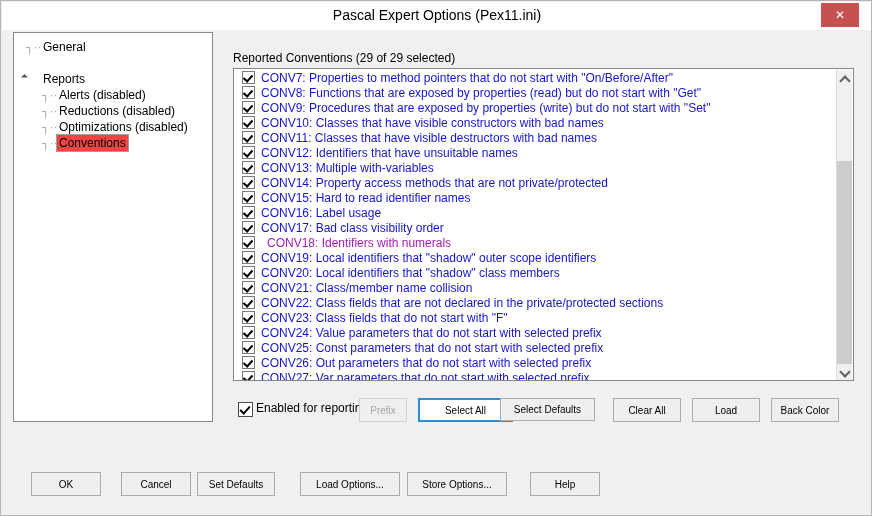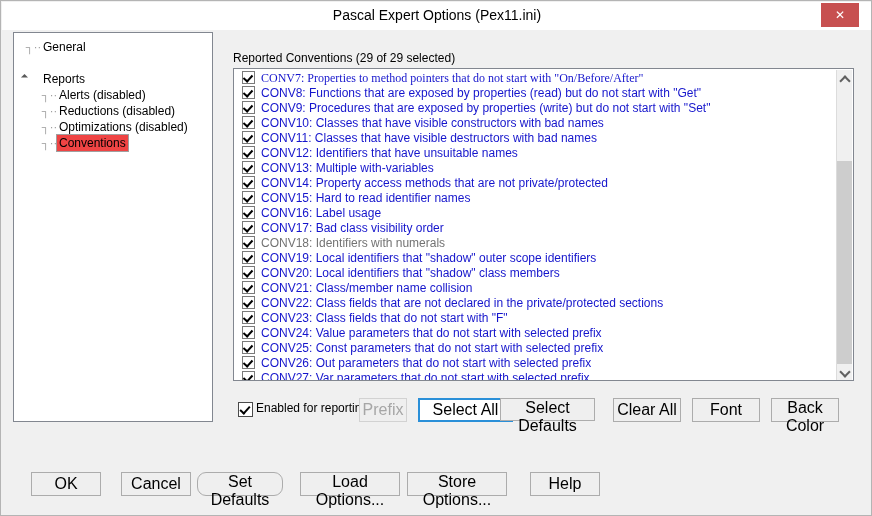--- a/index.html
+++ b/index.html
@@ -239,21 +239,21 @@
     font-size: 12px;
     color: #000000;
     user-select: none;
   }
   .btn {
     position: absolute;
     box-sizing: border-box;
     background: #efefef;
     border: 1px solid #acacac;
     font-family: "Liberation Sans", sans-serif;
-    font-size: 16px;
+    font-size: 10px;
     color: #000000;
     text-align: center;
     cursor: pointer;
     padding: 0;
     user-select: none;
   }
   .btn.disabled {
     color: #a6a6a6;
     border-color: #d2d2d2;
     background: #efefef;
@@ -291,32 +291,32 @@
         <div class="tree-item tree-level-1" style="margin-top: 0px;"><span class="dotline" style="left: 28px;">┐··</span><span class="label-box">Alerts (disabled)</span></div>
         <div class="tree-item tree-level-1" style="margin-top: 0px;"><span class="dotline" style="left: 28px;">┐··</span><span class="label-box">Reductions (disabled)</span></div>
         <div class="tree-item tree-level-1" style="margin-top: 0px;"><span class="dotline" style="left: 28px;">┐··</span><span class="label-box">Optimizations (disabled)</span></div>
         <div class="tree-item tree-level-1 selected" style="margin-top: 0px;"><span class="dotline" style="left: 28px;">┐··</span><span class="label-box">Conventions</span></div>
       </div>
 
     <div id="list-caption">Reported Conventions (29 of 29 selected)</div>
 
     <div id="listbox">
       <div id="list-items">
-          <div class="list-row"><span class="cbx checked"></span><span class="row-label" style="color: rgb(21, 21, 204); font-family: Liberation Serif, serif;">CONV7: Properties to method pointers that do not start with "On/Before/After"</span></div>
+          <div class="list-row"><span class="cbx checked"></span><span class="row-label" style="color: rgb(21, 21, 204);">CONV7: Properties to method pointers that do not start with "On/Before/After"</span></div>
           <div class="list-row"><span class="cbx checked"></span><span class="row-label" style="color: rgb(21, 21, 204);">CONV8: Functions that are exposed by properties (read) but do not start with "Get"</span></div>
           <div class="list-row"><span class="cbx checked"></span><span class="row-label" style="color: rgb(21, 21, 204);">CONV9: Procedures that are exposed by properties (write) but do not start with "Set"</span></div>
           <div class="list-row"><span class="cbx checked"></span><span class="row-label" style="color: rgb(21, 21, 204);">CONV10: Classes that have visible constructors with bad names</span></div>
           <div class="list-row"><span class="cbx checked"></span><span class="row-label" style="color: rgb(21, 21, 204);">CONV11: Classes that have visible destructors with bad names</span></div>
           <div class="list-row"><span class="cbx checked"></span><span class="row-label" style="color: rgb(21, 21, 204);">CONV12: Identifiers that have unsuitable names</span></div>
           <div class="list-row"><span class="cbx checked"></span><span class="row-label" style="color: rgb(21, 21, 204);">CONV13: Multiple with-variables</span></div>
           <div class="list-row"><span class="cbx checked"></span><span class="row-label" style="color: rgb(21, 21, 204);">CONV14: Property access methods that are not private/protected</span></div>
           <div class="list-row"><span class="cbx checked"></span><span class="row-label" style="color: rgb(21, 21, 204);">CONV15: Hard to read identifier names</span></div>
           <div class="list-row"><span class="cbx checked"></span><span class="row-label" style="color: rgb(21, 21, 204);">CONV16: Label usage</span></div>
           <div class="list-row"><span class="cbx checked"></span><span class="row-label" style="color: rgb(21, 21, 204);">CONV17: Bad class visibility order</span></div>
-          <div class="list-row"><span class="cbx checked"></span><span class="row-label" style="color: #737373;">CONV18: Identifiers with numerals</span></div>
+          <div class="list-row"><span class="cbx checked"></span><span class="row-label" style="color: #a21caf; margin-left: 6px;">CONV18: Identifiers with numerals</span></div>
           <div class="list-row"><span class="cbx checked"></span><span class="row-label" style="color: rgb(21, 21, 204);">CONV19: Local identifiers that "shadow" outer scope identifiers</span></div>
           <div class="list-row"><span class="cbx checked"></span><span class="row-label" style="color: rgb(21, 21, 204);">CONV20: Local identifiers that "shadow" class members</span></div>
           <div class="list-row"><span class="cbx checked"></span><span class="row-label" style="color: rgb(21, 21, 204);">CONV21: Class/member name collision</span></div>
           <div class="list-row"><span class="cbx checked"></span><span class="row-label" style="color: rgb(21, 21, 204);">CONV22: Class fields that are not declared in the private/protected sections</span></div>
           <div class="list-row"><span class="cbx checked"></span><span class="row-label" style="color: rgb(21, 21, 204);">CONV23: Class fields that do not start with "F"</span></div>
           <div class="list-row"><span class="cbx checked"></span><span class="row-label" style="color: rgb(21, 21, 204);">CONV24: Value parameters that do not start with selected prefix</span></div>
           <div class="list-row"><span class="cbx checked"></span><span class="row-label" style="color: rgb(21, 21, 204);">CONV25: Const parameters that do not start with selected prefix</span></div>
           <div class="list-row"><span class="cbx checked"></span><span class="row-label" style="color: rgb(21, 21, 204);">CONV26: Out parameters that do not start with selected prefix</span></div>
           <div class="list-row"><span class="cbx checked"></span><span class="row-label" style="color: rgb(21, 21, 204);">CONV27: Var parameters that do not start with selected prefix</span></div>
         </div>
@@ -331,27 +331,27 @@
       </div>
     </div>
 
     <div id="midbar">
       <div id="enabled-check"></div>
       <div id="enabled-label">Enabled for reporting</div>
     <button class="btn disabled" style="left: 126px; top: 0px; width: 48px; height: 24px;">Prefix</button>
         <button class="btn focused" style="left: 185px; top: 0px; width: 95px; height: 24px;">Select All</button>
         <button class="btn" style="left: 267px; top: 0px; width: 95px; height: 23px;">Select Defaults</button>
         <button class="btn" style="left: 380px; top: 0px; width: 68px; height: 24px;">Clear All</button>
-        <button class="btn" style="left: 459px; top: 0px; width: 68px; height: 24px;">Font</button>
+        <button class="btn" style="left: 459px; top: 0px; width: 68px; height: 24px;">Load</button>
         <button class="btn" style="left: 538px; top: 0px; width: 68px; height: 24px;">Back Color</button>
       </div>
 
     <div id="bottombar">
         <button class="btn" style="left: 29px; top: 22px; width: 70px; height: 24px;">OK</button>
         <button class="btn" style="left: 119px; top: 22px; width: 70px; height: 24px;">Cancel</button>
-        <button class="btn" style="left: 195px; top: 22px; width: 86px; height: 24px; border-radius: 9px;">Set Defaults</button>
+        <button class="btn" style="left: 195px; top: 22px; width: 78px; height: 24px;">Set Defaults</button>
         <button class="btn" style="left: 405px; top: 22px; width: 100px; height: 24px;">Store Options...</button>
         <button class="btn" style="left: 298px; top: 22px; width: 100px; height: 24px;">Load Options...</button>
         <button class="btn" style="left: 528px; top: 22px; width: 70px; height: 24px;">Help</button>
       </div>
 
   </div>
 </div>
 
 </body></html>

